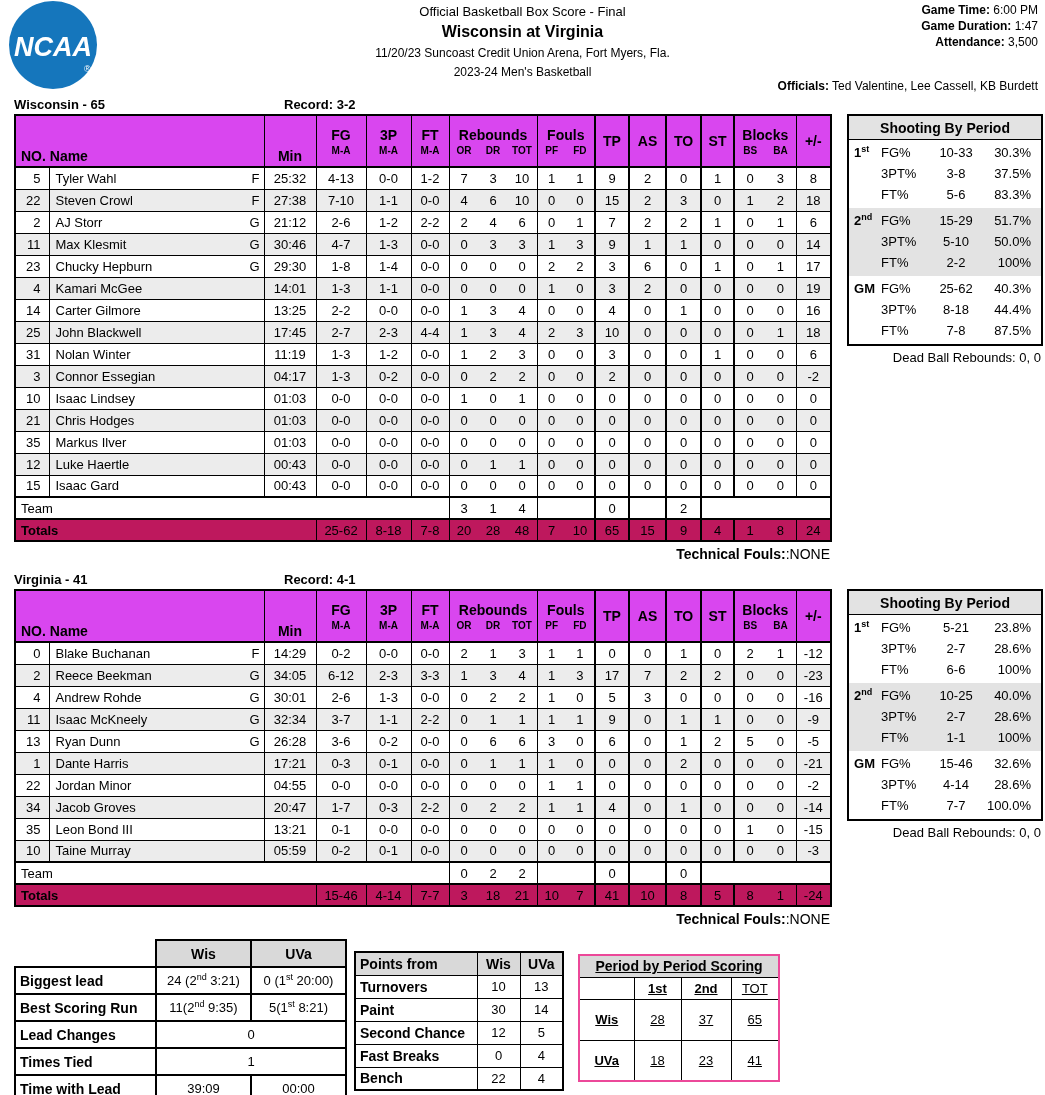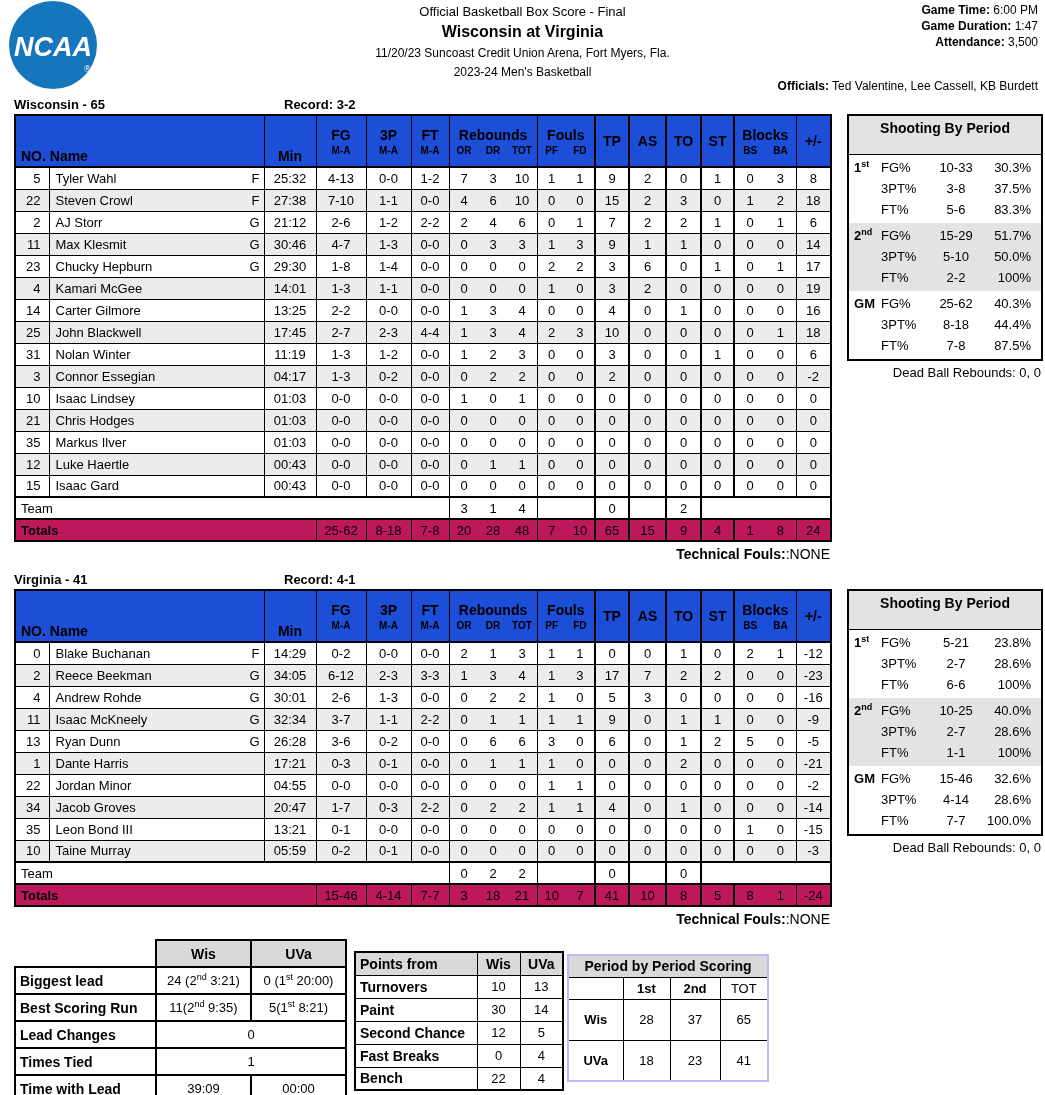--- a/index.html
+++ b/index.html
@@ -22,21 +22,21 @@
   .content { padding-left:14px; }
 
   
   .team-line { position:relative; height:15px; margin-bottom:2px; font-size:13px; font-weight:bold; }
   .team-record { position:absolute; left:270px; top:0; }
   .team-flex { display:flex; align-items:flex-start; }
 
   table.box { border-collapse:collapse; table-layout:fixed; width:816px; font-size:13px;
               border:2px solid #000; }
   .box th, .box td { border:1px solid #000; padding:0; white-space:nowrap; overflow:hidden; }
-  .box thead th { background:#1d4ed8; height:52px; font-weight:bold; vertical-align:middle; border-bottom:2px solid #000; }
+  .box thead th { background:#d946ef; height:52px; font-weight:bold; vertical-align:middle; border-bottom:2px solid #000; }
   .box tbody td { height:22px; text-align:center; }
   .box tr.alt { background:#ececec; }
   .box .hv { border-left-width:2px; border-right-width:2px; }
   .box td.no { text-align:right; padding-right:8px; }
   .box td.name { text-align:left; }
   .namewrap { display:flex; justify-content:space-between; padding:0 4px 0 6px; }
   .fx { display:flex; }
   .fx i { flex:1; font-style:normal; text-align:center; }
   tr.team-row td, tr.totals-row td { border-top:2px solid #000; }
   tr.totals-row { background:#be185d; }
@@ -53,21 +53,21 @@
   .hs3 { display:flex; font-size:10px; margin-top:2px; }
   .hs3 i { flex:1; font-style:normal; text-align:center; }
 
   .tech { width:816px; text-align:right; font-size:14px; margin:4px 0 10px 0; }
   .tech b { font-weight:bold; }
 
   
   .rightcol { width:196px; margin-left:15px; }
   .panel { border:2px solid #000; font-size:13px; }
   .p-title { text-align:center; font-weight:bold; font-size:14px; background:#e3e3e3;
-             border-bottom:1px solid #000; padding:4px 0 18px 0; }
+             border-bottom:1px solid #000; padding:4px 0 3px 0; }
   .p-group { padding:2px 0 3px 0; }
   .p-group.shade { background:#e3e3e3; }
   .p-row { display:flex; height:21px; line-height:21px; }
   .p-per { width:32px; font-weight:bold; padding-left:5px; }
   .p-stat { width:48px; font-weight:normal; }
   .p-ma { width:54px; text-align:center; }
   .p-pct { flex:1; text-align:right; padding-right:10px; }
   sup { font-size:9px; vertical-align:super; line-height:0; }
   .deadball { text-align:right; font-size:13px; margin-top:4px; padding-right:2px; }
 
@@ -80,21 +80,21 @@
   .lead th.rowlbl { text-align:left; padding-left:4px; font-size:14px; }
   .lead .ghost { border:none; background:#fff; }
   .lead thead th { background:#d9d9d9; font-size:14px; }
 
   table.pts { width:208px; table-layout:fixed; border:2px solid #000; margin-left:7px; margin-top:12px; }
   .pts th, .pts td { border:1px solid #000; height:23px; text-align:center; }
   .pts th { font-size:14px; }
   .pts thead th { background:#d9d9d9; }
   .pts th.rowlbl, .pts thead th.tl { text-align:left; padding-left:4px; }
 
-  table.period { width:200px; table-layout:fixed; border:2px solid #c4b5fd; margin-left:3px; margin-top:15px; }
+  table.period { width:200px; table-layout:fixed; border:2px solid #ec4899; margin-left:14px; margin-top:15px;text-decoration:underline; }
   .period th, .period td { border:1px solid #000; text-align:center; }
   .period .ptitle { background:#d9d9d9; font-size:14px; font-weight:bold; height:22px; }
   .period thead .sub th { height:22px; background:#fff; }
   .period .tot-h { font-weight:normal; }
   .period tbody th, .period tbody td { height:41px; }
 </style>
 </head>
 <body>
 
 <div class="page">

